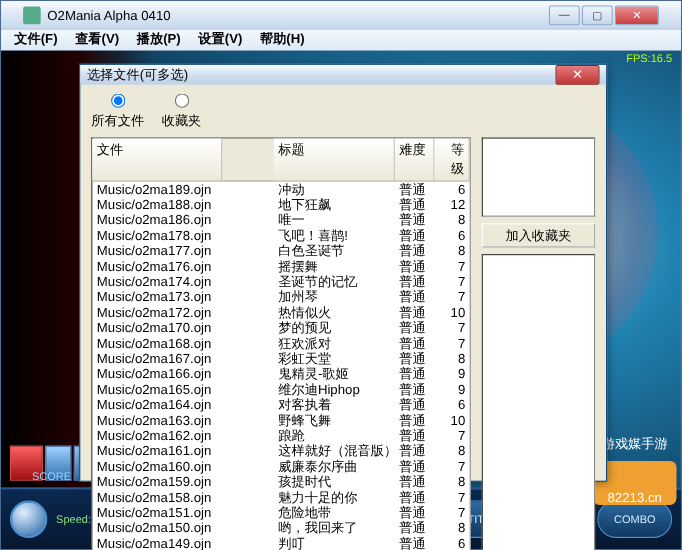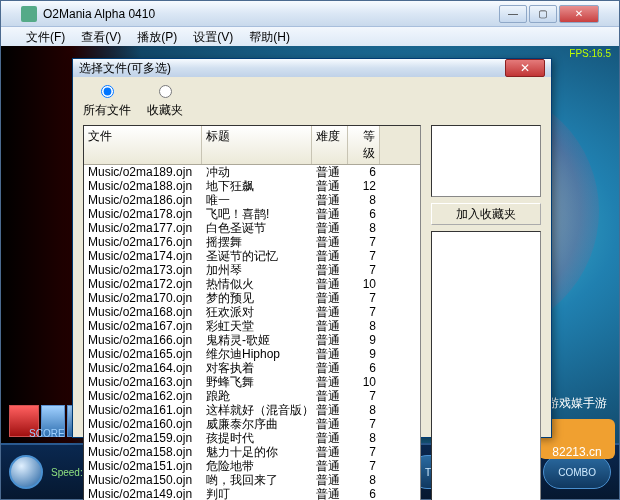--- a/index.html
+++ b/index.html
@@ -6,21 +6,21 @@
 body { width: 620px; height: 500px; overflow: hidden; background: #000; position: relative; }
 
 .main-window { width: 620px; height: 500px; background: linear-gradient(180deg, #dfe9f5 0%, #cfdff0 100%); border: 1px solid #4b6a8f; }
 .titlebar { height: 26px; background: linear-gradient(180deg, #f7fbff 0%, #dbe7f5 50%, #c8d9ec 100%); display: flex; align-items: center; padding: 0 20px; border-bottom: 1px solid #a8bedc; }
 .titlebar .app-icon { width: 16px; height: 16px; background: #5a8; border-radius: 2px; margin-right: 6px; }
 .titlebar .title-text { flex: 1; color: #000; }
 .win-btns { display: flex; gap: 2px; }
 .win-btn { width: 28px; height: 18px; background: linear-gradient(180deg, #eef5fc, #c6d8ee); border: 1px solid #8fa8c8; border-radius: 2px; display: flex; align-items: center; justify-content: center; font-size: 10px; color: #333; cursor: pointer; }
 .win-btn.close { background: linear-gradient(180deg, #e89090, #c84040); color: #fff; width: 40px; }
 
-.menubar { height: 20px; background: linear-gradient(180deg, #f2f7fd, #dde9f6); display: flex; align-items: flex-start; padding: 0 17px; border-bottom: 1px solid #b8cce2; }
+.menubar { height: 20px; background: linear-gradient(180deg, #f2f7fd, #dde9f6); display: flex; align-items: flex-end; padding: 0 4px; border-bottom: 1px solid #b8cce2; font-weight: bold; }
 .menubar span { padding: 2px 8px; cursor: pointer; }
 
 .game-bg { position: absolute; top: 46px; left: 1px; right: 1px; bottom: 1px; background: radial-gradient(ellipse at 70% 40%, #4fd0e0 0%, #2080b0 30%, #104060 70%); overflow: hidden; }
 .game-bg::before { content: ""; position: absolute; top: 0; left: 0; width: 140px; height: 100%; background: linear-gradient(90deg, #000 0%, #200 50%, rgba(0,0,0,0) 100%); }
 .game-bg::after { content: ""; position: absolute; right: 20px; top: 40px; width: 250px; height: 250px; background: radial-gradient(circle, rgba(240,180,160,0.6), rgba(180,80,120,0.3) 60%, transparent 80%); border-radius: 50%; }
 .fps { position: absolute; top: 2px; right: 8px; color: #bfff00; font-size: 10px; }
 
 .bottom-bar { position: absolute; bottom: 0; left: 0; right: 0; height: 56px; background: linear-gradient(180deg, #0a2850, #061830); display: flex; align-items: center; padding: 0 8px; gap: 8px; border-top: 2px solid #2a5a90; }
 .btn-pill { height: 34px; padding: 0 14px; background: linear-gradient(180deg, #2a6aa0, #103860); border: 1px solid #4a90d0; border-radius: 17px; color: #cfeaff; display: flex; align-items: center; font-size: 10px; }
 .knob { width: 34px; height: 34px; border-radius: 50%; background: radial-gradient(circle at 35% 30%, #e0f0ff, #2060a0); border: 2px solid #4a90d0; }
@@ -39,21 +39,21 @@
 .dlg-body { flex: 1; padding: 8px 10px; display: flex; flex-direction: column; }
 .radio-row { display: flex; gap: 16px; margin-bottom: 6px; }
 .radio-row label { display: flex; align-items: center; gap: 4px; cursor: pointer; flex-direction: column; }
 .radio-row input { margin: 0; }
 
 .content-row { flex: 1; display: flex; gap: 10px; min-height: 0; }
 .list-wrap { flex: 1; border: 1px inset #888; background: #fff; display: flex; flex-direction: column; }
 .list-head { display: flex; background: #ece9d8; border-bottom: 1px solid #aca899; }
 .list-head div { padding: 2px 4px; border-right: 1px solid #c8c4b4; background: linear-gradient(180deg, #fff, #ece9d8); }
 .col-file { width: 118px; }
-.col-title { width: 110px; }
+.col-title { width: 110px; margin-left: 47px; }
 .col-diff { width: 36px; }
 .col-level { width: 32px; text-align: right; }
 .list-body { flex: 1; overflow: auto; }
 .list-row { display: flex; height: 14px; line-height: 14px; white-space: nowrap; }
 .list-row div { overflow: hidden; padding: 0 4px; }
 
 .side-col { width: 110px; display: flex; flex-direction: column; gap: 6px; }
 .preview-box { height: 72px; border: 1px inset #888; background: #fff; }
 .side-btn { height: 22px; border: 1px outset #fff; background: #ece9d8; cursor: pointer; }
 .fav-list { flex: 1; border: 1px inset #888; background: #fff; }

